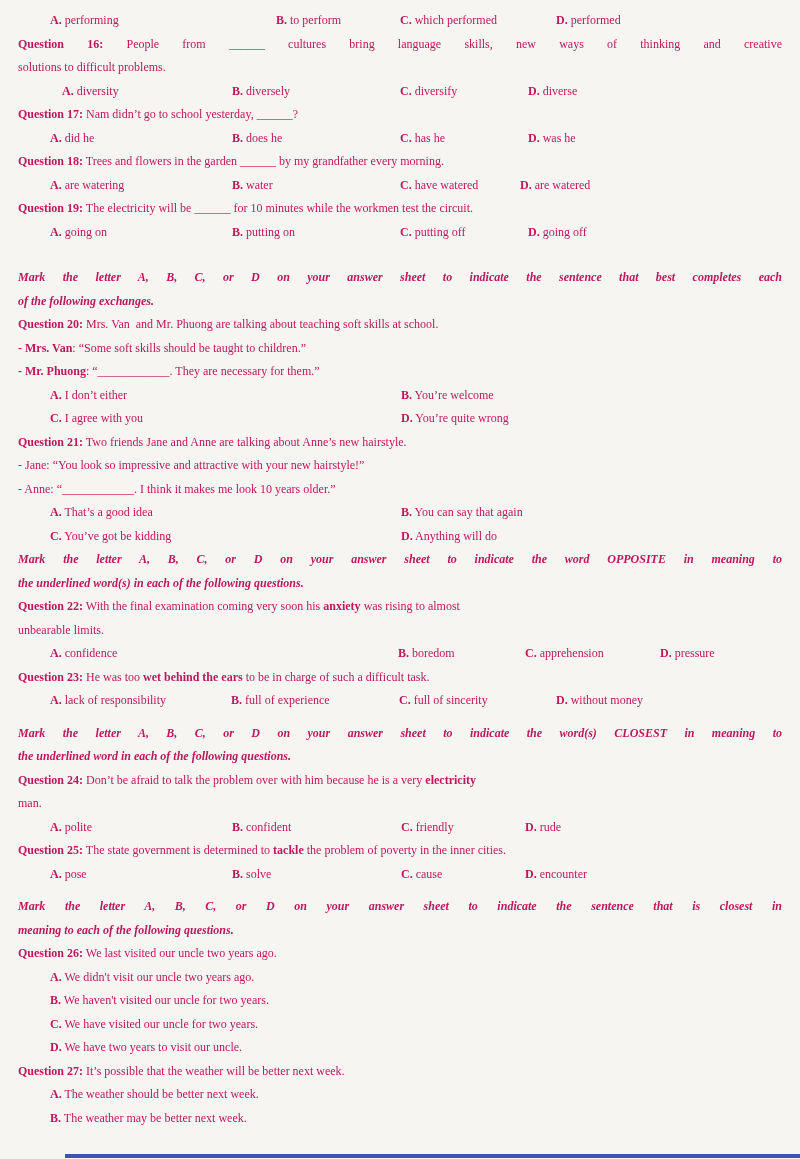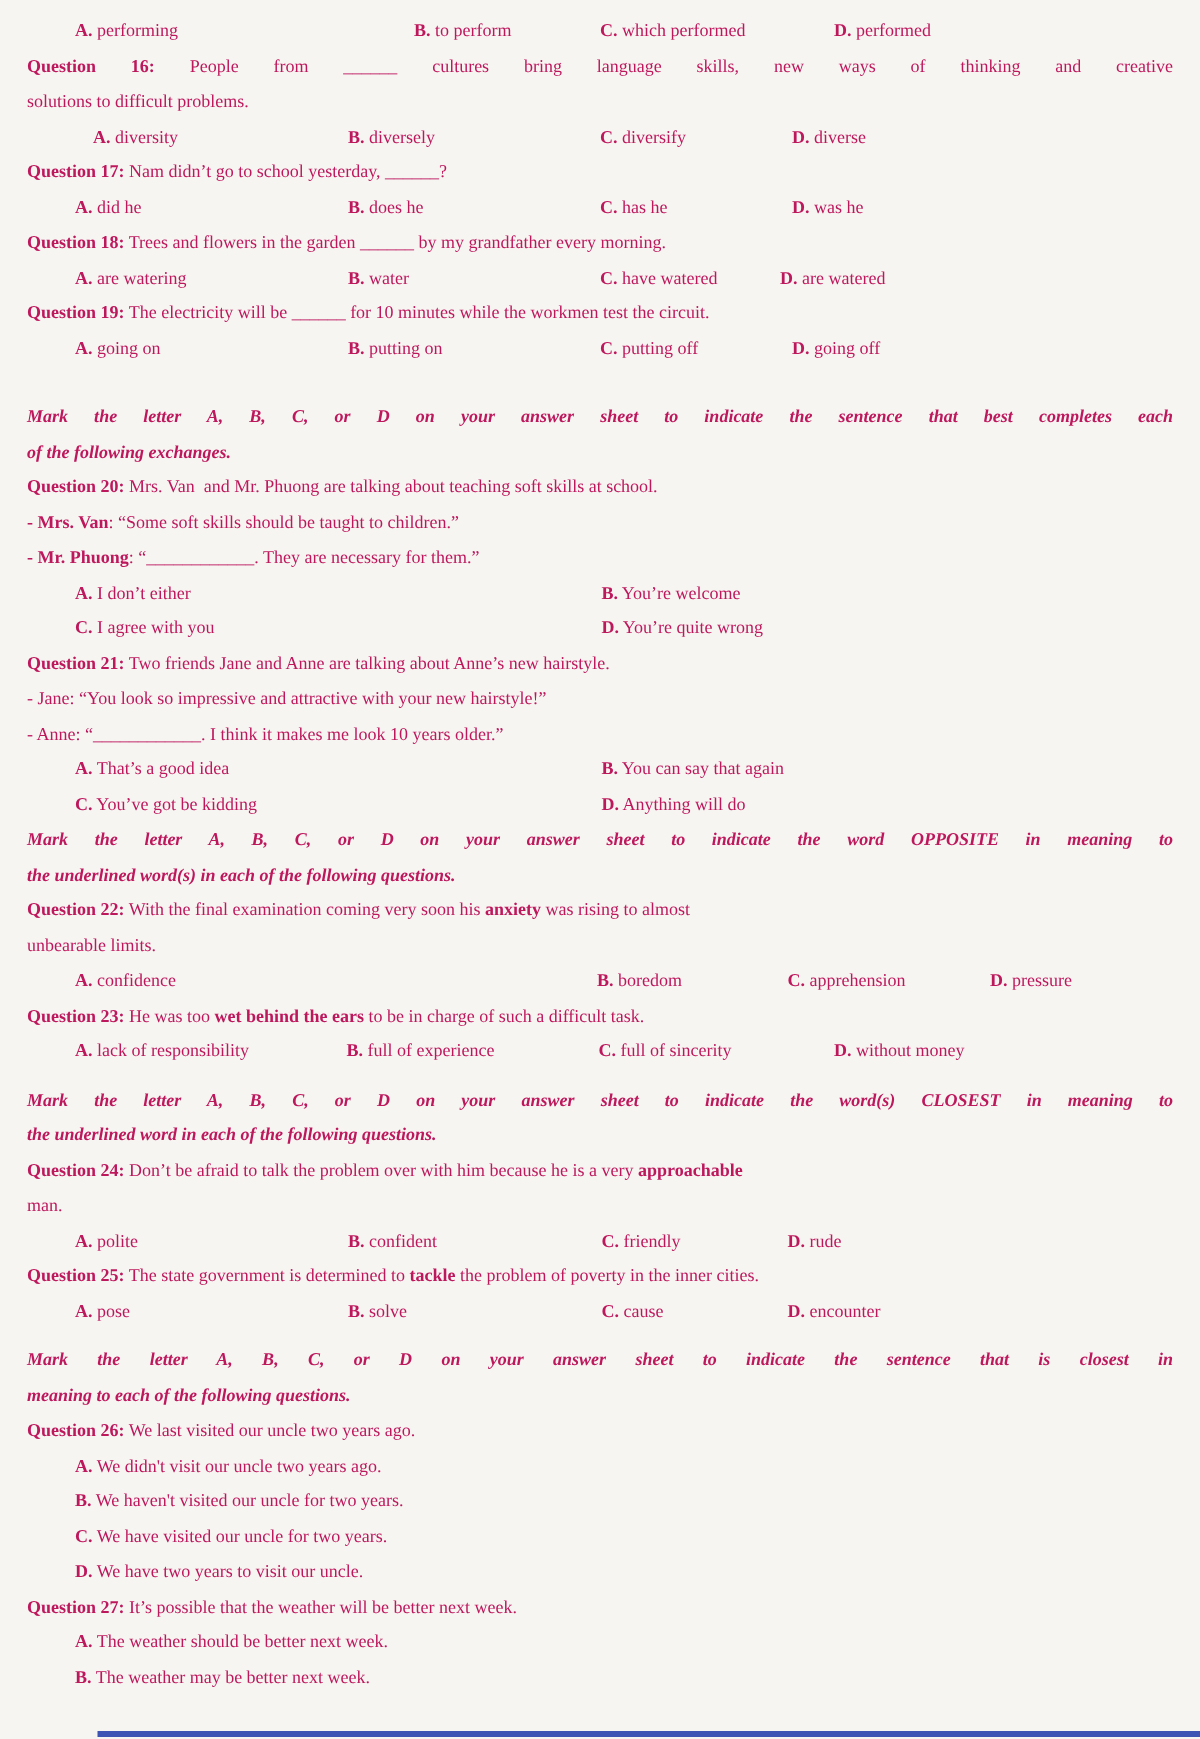--- a/index.html
+++ b/index.html
@@ -99,21 +99,21 @@
       </div>
       <div class="line"><span class="b">Question 23:</span><span> He was too </span><span class="b u">wet behind the ears</span><span> to be in charge of such a difficult task.</span></div>
       <div class="line tabs">
         <span class="opt" style="left: 32px;"><b>A.</b> lack of responsibility</span>
         <span class="opt" style="left: 213px;"><b>B.</b> full of experience</span>
         <span class="opt" style="left: 381px;"><b>C.</b> full of sincerity</span>
         <span class="opt" style="left: 538px;"><b>D.</b> without money</span>
       </div>
       <div class="line just gap-sm"><span class="b i">Mark the letter A, B, C, or D on your answer sheet to indicate the word(s) CLOSEST in meaning to</span></div>
       <div class="line"><span class="b i">the underlined word in each of the following questions.</span></div>
-      <div class="line"><span class="b">Question 24:</span><span> Don’t be afraid to talk the problem over with him because he is a very </span><span class="b u">approachable</span></div>
+      <div class="line"><span class="b">Question 24:</span><span> Don’t be afraid to talk the problem over with him because he is a very </span><span class="b u">electricity</span></div>
       <div class="line"><span>man.</span></div>
       <div class="line tabs">
         <span class="opt" style="left: 32px;"><b>A.</b> polite</span>
         <span class="opt" style="left: 214px;"><b>B.</b> confident</span>
         <span class="opt" style="left: 383px;"><b>C.</b> friendly</span>
         <span class="opt" style="left: 507px;"><b>D.</b> rude</span>
       </div>
       <div class="line"><span class="b">Question 25:</span><span> The state government is determined to </span><span class="b u">tackle</span><span> the problem of poverty in the inner cities.</span></div>
       <div class="line tabs">
         <span class="opt" style="left: 32px;"><b>A.</b> pose</span>

